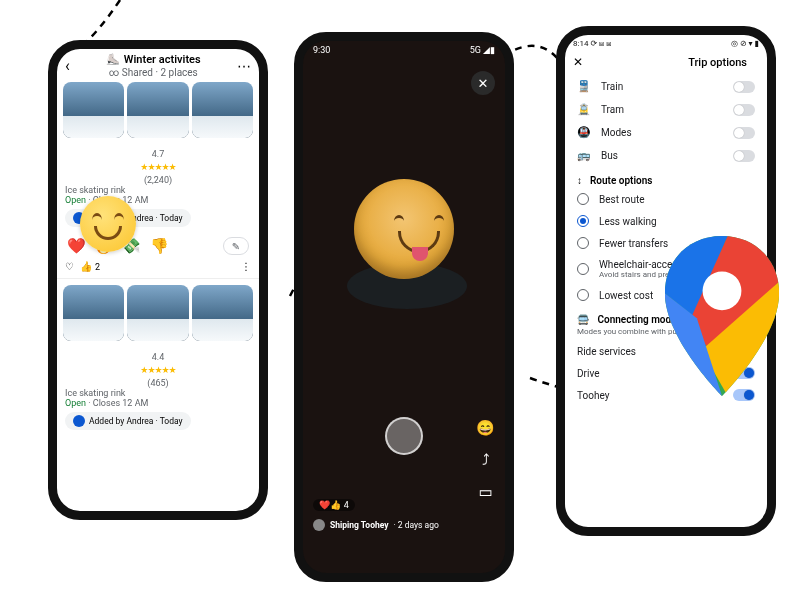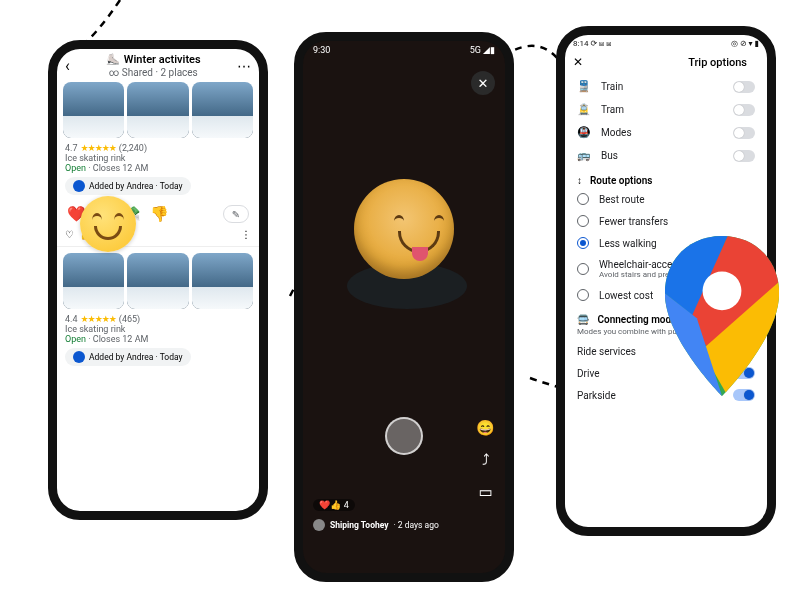--- a/index.html
+++ b/index.html
@@ -20,21 +20,21 @@
   .title-blk .sub { font-size:10px; color:#5f6368; margin-top:1px; }
 
   .thumbs { display:flex; gap:3px; padding:0 6px; }
   .thumbs .th { flex:1; height:56px; border-radius:8px; background:linear-gradient(180deg,#7fa7c9 0%,#3a5f7d 70%,#1f3548 100%); position:relative; overflow:hidden; }
   .th.ice::after { content:""; position:absolute; bottom:0; left:0; right:0; height:22px; background:linear-gradient(180deg,#dfe8ee,#f6f9fb); }
   .th .legs { position:absolute; bottom:2px; left:50%; transform:translateX(-50%); display:flex; gap:6px; }
   .th .legs i { width:3px; height:20px; background:#3d4a5b; border-radius:2px; display:inline-block; }
 
   .card { padding:4px 8px 6px; font-size:9px; }
   .card .name { font-size:10.5px; font-weight:500; color:#202124; }
-  .card .rating { color:#5f6368; display:flex; gap:3px; align-items:center; margin-top:1px; }
+  .card .rating { color:#5f6368; display:flex; gap:3px; align-items:center; margin-top:7px;flex-direction:column; }
   .stars { color:#fbbc04; letter-spacing:-1px; }
   .card .cat { color:#5f6368; }
   .card .stat .open { color:#188038; }
   .card .stat { color:#5f6368; }
 
   .chip { display:inline-flex; align-items:center; gap:4px; font-size:8.5px; background:#f1f3f4; border-radius:12px; padding:3px 8px; margin-top:4px; }
   .chip .av { width:12px; height:12px; border-radius:50%; background:#0b57d0; display:inline-block; }
 
   .react { display:flex; gap:9px; padding:4px 10px 4px; font-size:15px; align-items:center; }
   .editbtn { margin-left:auto; width:26px; height:18px; border:1px solid #dadce0; border-radius:10px; display:flex; align-items:center; justify-content:center; font-size:10px; color:#5f6368; }
@@ -247,26 +247,26 @@
   <div class="sect">
         <span>↕</span>
         <span>Route options</span>
       </div>
   <div id="route-rows">
         <div class="row">
           <span class="radio"></span>
           <span class="lbl">Best route</span>
         </div>
         <div class="row">
+          <span class="radio sel"></span>
+          <span class="lbl">Less walking</span>
+        </div>
+        <div class="row">
           <span class="radio"></span>
           <span class="lbl">Fewer transfers</span>
-        </div>
-        <div class="row">
-          <span class="radio sel"></span>
-          <span class="lbl">Less walking</span>
         </div>
         <div class="row">
           <span class="radio"></span>
           <span class="lbl">Wheelchair-accessible<div class="sub2">Avoid stairs and prefer elevators</div></span>
         </div>
         <div class="row">
           <span class="radio"></span>
           <span class="lbl">Lowest cost</span>
         </div>
       </div>
@@ -278,21 +278,21 @@
   <div id="conn-rows">
         <div class="row">
           <span class="lbl">Ride services</span>
           <span class="toggle on"></span>
         </div>
         <div class="row">
           <span class="lbl">Drive</span>
           <span class="toggle on"></span>
         </div>
         <div class="row">
-          <span class="lbl">Parkside</span>
+          <span class="lbl">Toohey</span>
           <span class="toggle on"></span>
         </div>
       </div>
 </div>
 
 <div class="bigemoji">
   <span class="e l"></span>
       <span class="e r"></span>
       <span class="s"></span>
 </div>

